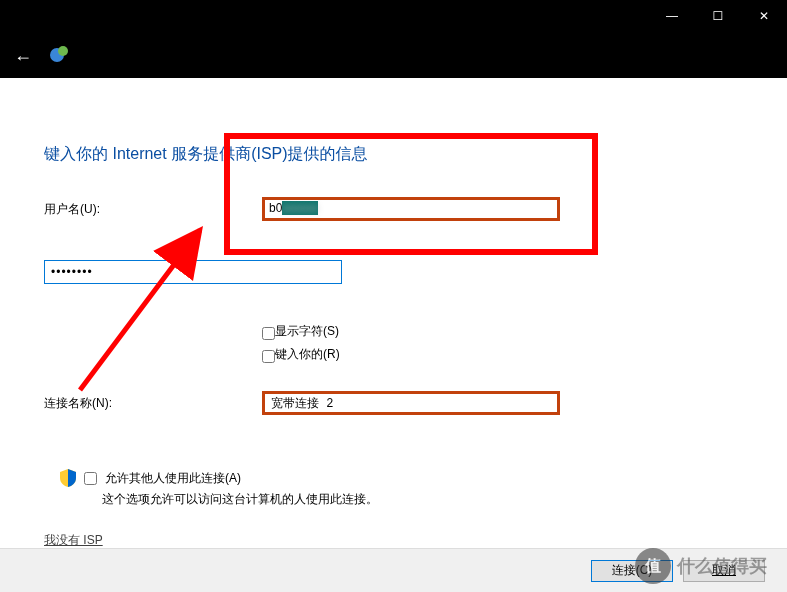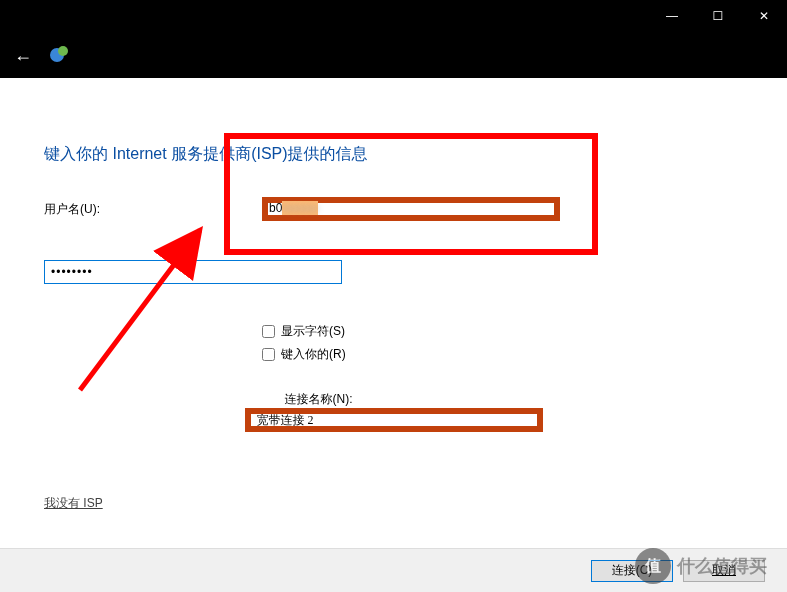--- a/index.html
+++ b/index.html
@@ -66,30 +66,29 @@
       align-items: center;
       margin-bottom: 39px;
     }
     .row .label {
       width: 218px;
       font-size: 12px;
     }
     .row input[type=text], .row input[type=password] {
       width: 298px;
       height: 24px;
-      border: 6px solid #c2410c;
+      border: 3px solid #c2410c;
       padding: 0 6px;
       font-size: 12px;
-      font-family: Liberation Serif, serif;
+      font-family: Liberation Mono, monospace;
     }
     .checkrow {
       margin-left: 218px;
       display: flex;
-      align-items: center;
-      gap: 6px;
+      align-items: flex-end;
       margin-bottom: 6px;
       font-size: 12px;
     }
     .checkrow input[type=checkbox] {
       width: 13px;
       height: 13px;
     }
     .allow-block {
       margin-top: 54px;
       margin-left: 16px;
@@ -167,21 +166,21 @@
     }
     .watermark .wm-circle {
       width: 36px; height: 36px; border-radius: 50%; background: #333; display:flex; align-items:center; justify-content:center; color:#fff; font-size:16px; font-weight:bold;
     }
     .watermark .wm-text {
       font-size: 18px; color:#555; font-weight: 700;
     }
     .blurred {
       color: transparent;
       text-shadow: 0 0 6px #aaa;
-      background: #fdba74;
+      background: #0f766e;
       user-select: none;
     }
   </style>
 </head>
 <body>
 
 <div class="titlebar">
   <div class="ctrl">—</div>
   <div class="ctrl">☐</div>
   <div class="ctrl">✕</div>
@@ -214,25 +213,36 @@
 
   <div class="checkrow">
     <input type="checkbox" style="">
     <span>显示字符(S)</span>
   </div>
   <div class="checkrow">
     <input type="checkbox" style="">
     <span>键入你的(R)</span>
   </div>
 
-  <div class="row" style="margin-top:28px;flex-direction:column;">
+  <div class="row" style="margin-top:28px;">
     <div class="label">连接名称(N):</div>
     <input type="text" value="宽带连接 2" style="">
   </div>
 
+  <div class="allow-block">
+    <div class="allow-row">
+      <svg class="shield" viewBox="0 0 16 18">
+        <path d="M8 0 L16 3 V9 C16 14 12 17 8 18 C4 17 0 14 0 9 V3 Z" fill="#fc3"></path>
+        <path d="M8 0 L16 3 V9 C16 14 12 17 8 18 V0 Z" fill="#06c"></path>
+      </svg>
+      <input type="checkbox" style="">
+      <span>允许其他人使用此连接(A)</span>
+    </div>
+    <div class="allow-desc">这个选项允许可以访问这台计算机的人使用此连接。</div>
+  </div>
 
   <a class="link">我没有 ISP</a>
 </div>
 
 <div class="redbox"></div>
 <svg class="arrow-svg" width="170" height="190">
   <defs>
     <marker id="ah" markerWidth="12" markerHeight="12" refX="9" refY="5" orient="auto">
       <path d="M0,0 L10,5 L0,10 Z" fill="#ff0000"></path>
     </marker>

